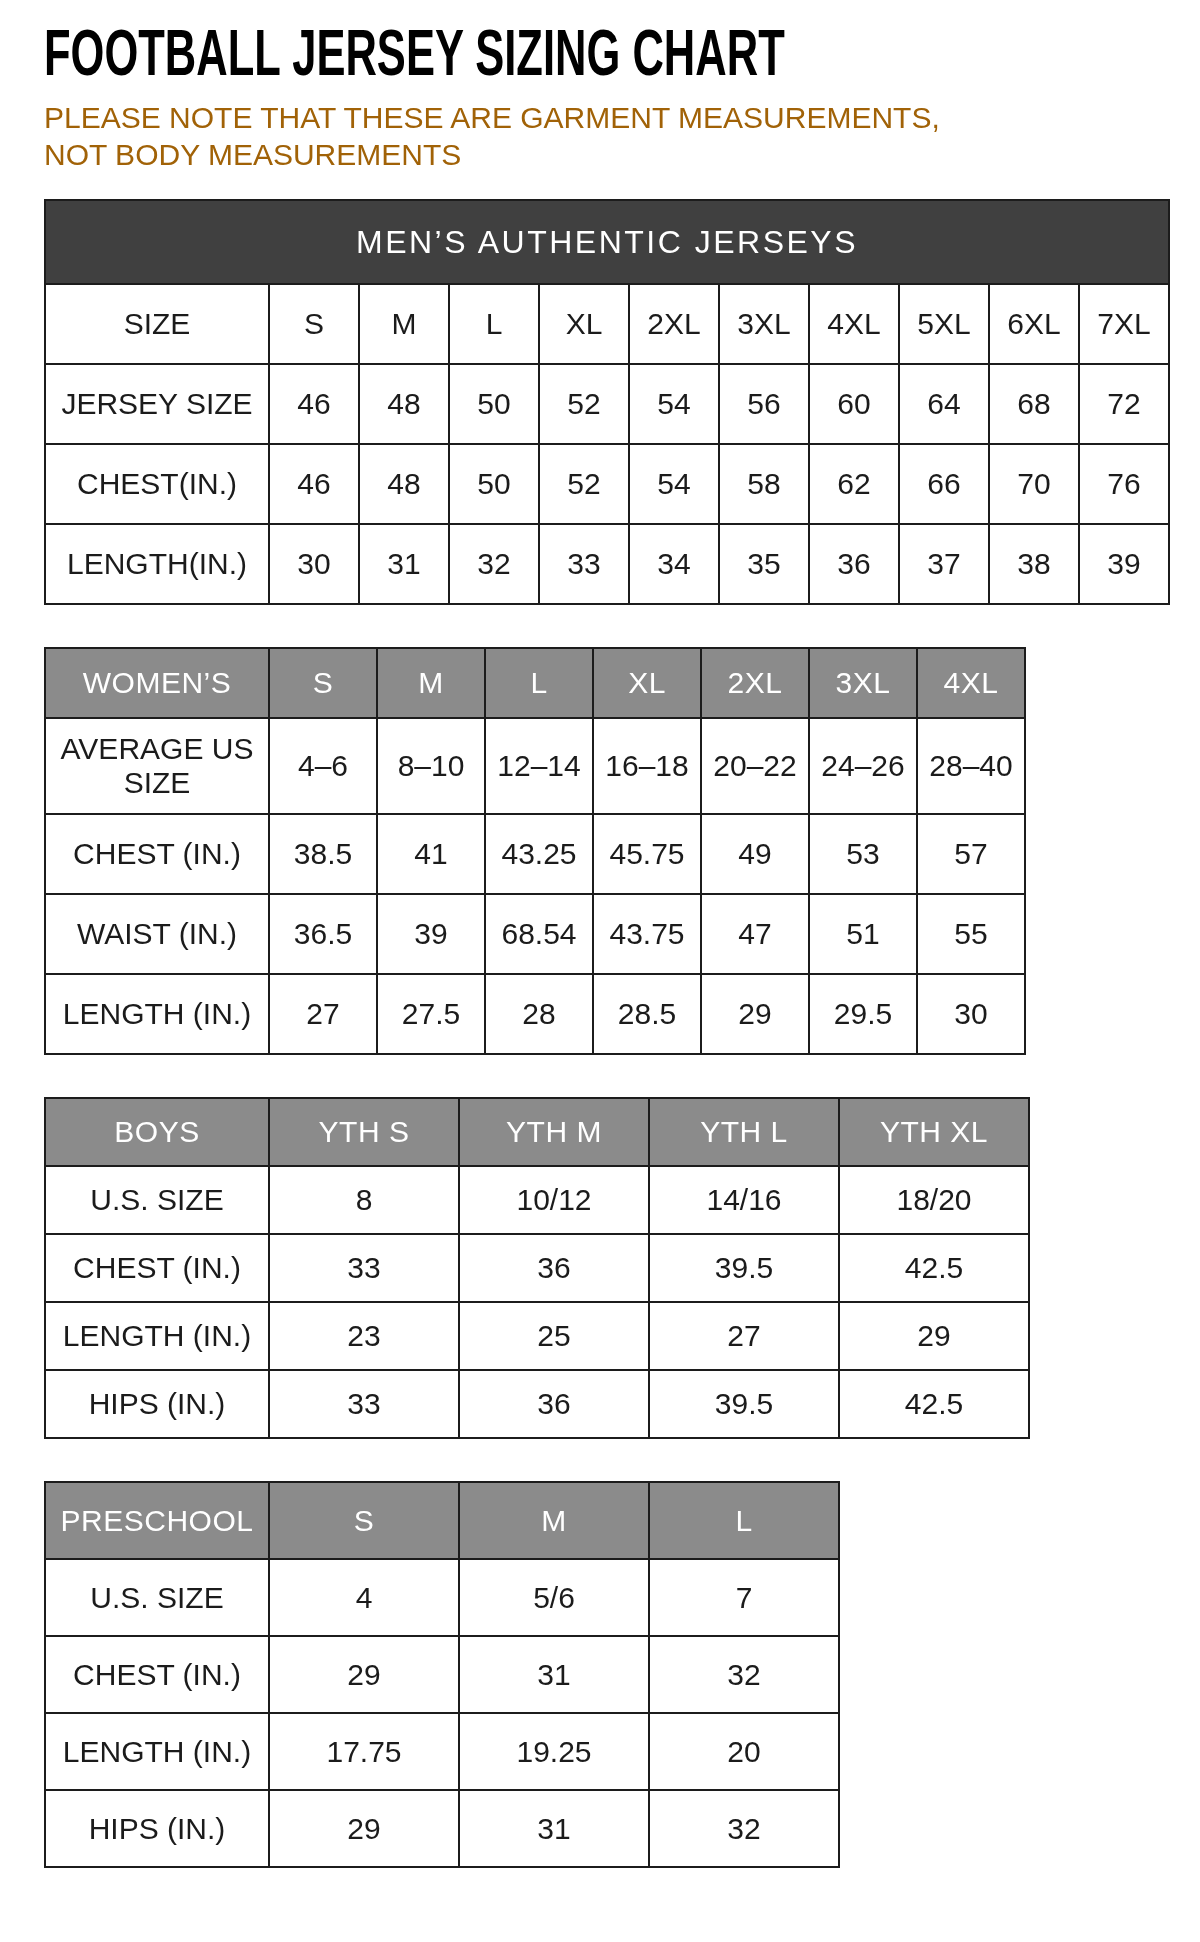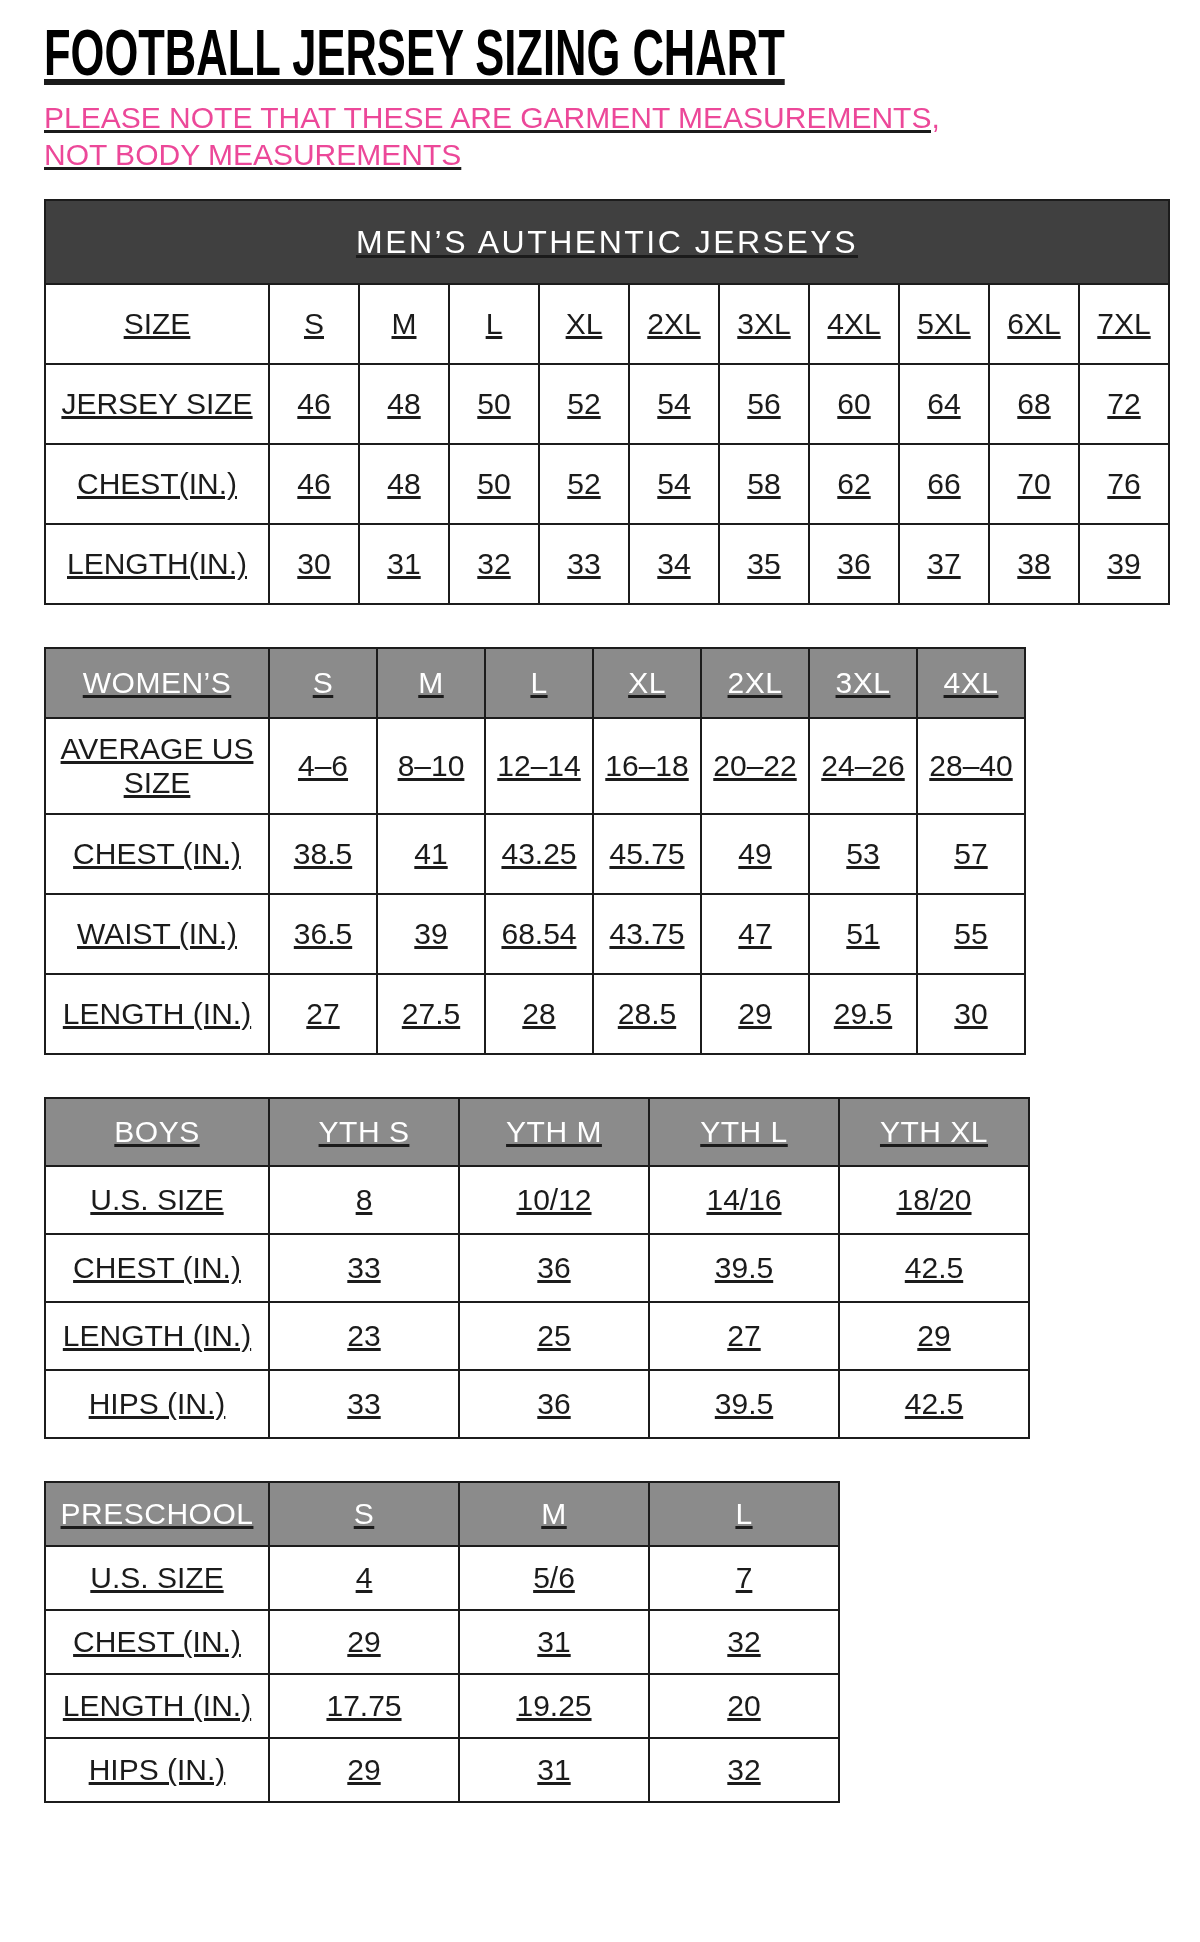--- a/index.html
+++ b/index.html
@@ -3,30 +3,30 @@
 <meta charset="utf-8">
 <style>
   * { margin:0; padding:0; box-sizing:border-box; }
   html,body { background:#ffffff; }
   body {
     width:1200px; height:1942px;
     font-family:"Liberation Sans", sans-serif;
     color:#1b1b1b;
     overflow:hidden;
   }
-  .page { padding:16px 30px 9px 44px;text-decoration:underline; }
+  .page { padding:16px 30px 9px 44px; }
 
   h1.title {
     font-size:64px; font-weight:900; color:#000;
     white-space:nowrap; letter-spacing:0;
     transform:scaleX(0.68); transform-origin:left center;
     margin-bottom:10px;
   }
   .note {
-    color:#ec4899; font-size:30px; line-height:1.22;
+    color:#a16207; font-size:30px; line-height:1.22;
     max-width:920px; font-weight:400;
     margin-bottom:26px;
   }
 
   table.tbl {
     border-collapse:collapse; table-layout:fixed;
     margin-bottom:42px;
   }
   .tbl td, .tbl th {
     border:2px solid #1c1c1c;
@@ -46,21 +46,21 @@
   
   .c-label { width:224px; }
   .c-mens  { width:90px; }
   .c-wom   { width:108px; }
   .c-boys  { width:190px; }
   .c-pre   { width:190px; }
 
   .t-womens tr.hdr th { height:70px; }
   .t-womens tr.tall td { height:96px; line-height:1.15; }
   .t-boys td, .t-boys th { height:68px; }
-  .t-pre td, .t-pre th { height:64px; }
+  .t-pre td, .t-pre th { height:77px; }
 </style>
 </head>
 <body>
 
 <div class="page">
 
   <h1 class="title">FOOTBALL JERSEY SIZING CHART</h1>
 
   <p class="note">PLEASE NOTE THAT THESE ARE GARMENT MEASUREMENTS, NOT BODY MEASUREMENTS</p>
 

